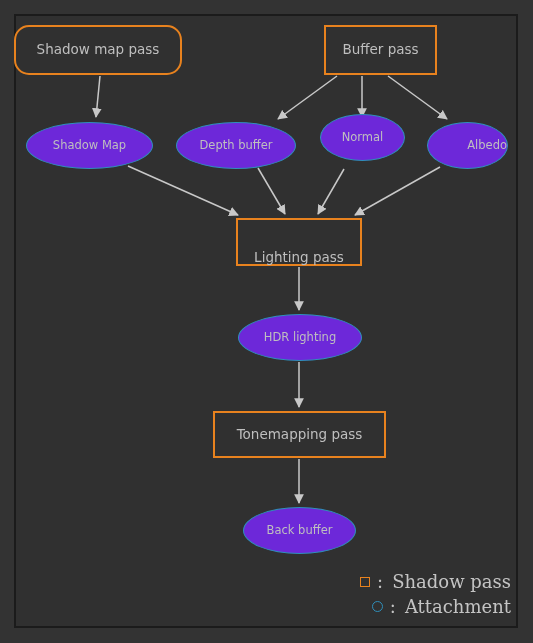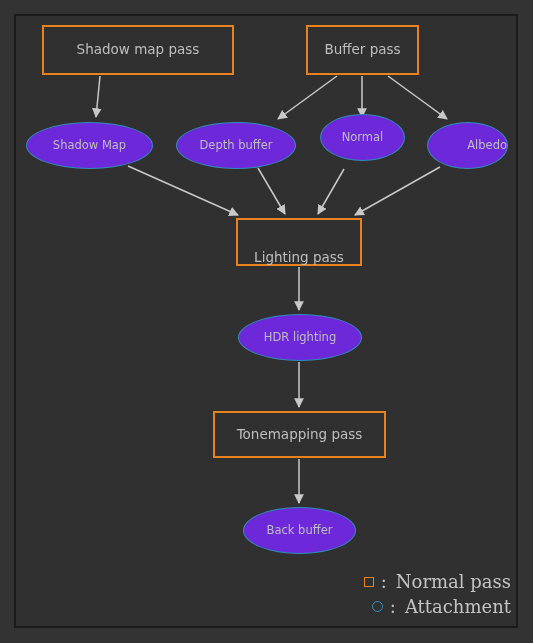--- a/index.html
+++ b/index.html
@@ -126,25 +126,25 @@
       <path d="M 440 167 L 355 215"></path>
 
       <path d="M 299 267 L 299 310"></path>
 
       <path d="M 299 362 L 299 407"></path>
 
       <path d="M 299 459 L 299 503"></path>
     </g>
   </svg>
 
-  <div class="node pass" style="left:42px; top:25px; width:192px; height:50px;">
+  <div class="node pass" style="left:14px; top:25px; width:168px; height:50px;border-radius:15px;">
     <span class="node-label">Shadow map pass</span>
   </div>
 
-  <div class="node pass" style="left:306px; top:25px; width:113px; height:50px;">
+  <div class="node pass" style="left:324px; top:25px; width:113px; height:50px;">
     <span class="node-label">Buffer pass</span>
   </div>
 
   <div class="node attachment" style="left:26px; top:122px; width:127px; height:47px;">
     <span class="node-label">Shadow Map</span>
   </div>
 
   <div class="node attachment" style="left:176px; top:122px; width:120px; height:47px;">
     <span class="node-label">Depth buffer</span>
   </div>
@@ -170,21 +170,21 @@
   </div>
 
   <div class="node attachment" style="left:243px; top:507px; width:113px; height:47px;">
     <span class="node-label">Back buffer</span>
   </div>
 
   <div id="legend">
     <div class="legend-row">
       <span class="legend-sq"></span>
       <span class="legend-colon">:</span>
-      <span>Normal pass</span>
+      <span>Shadow pass</span>
     </div>
     <div class="legend-row">
       <span class="legend-ci"></span>
       <span class="legend-colon">:</span>
       <span>Attachment</span>
     </div>
   </div>
 
 </div>
 

